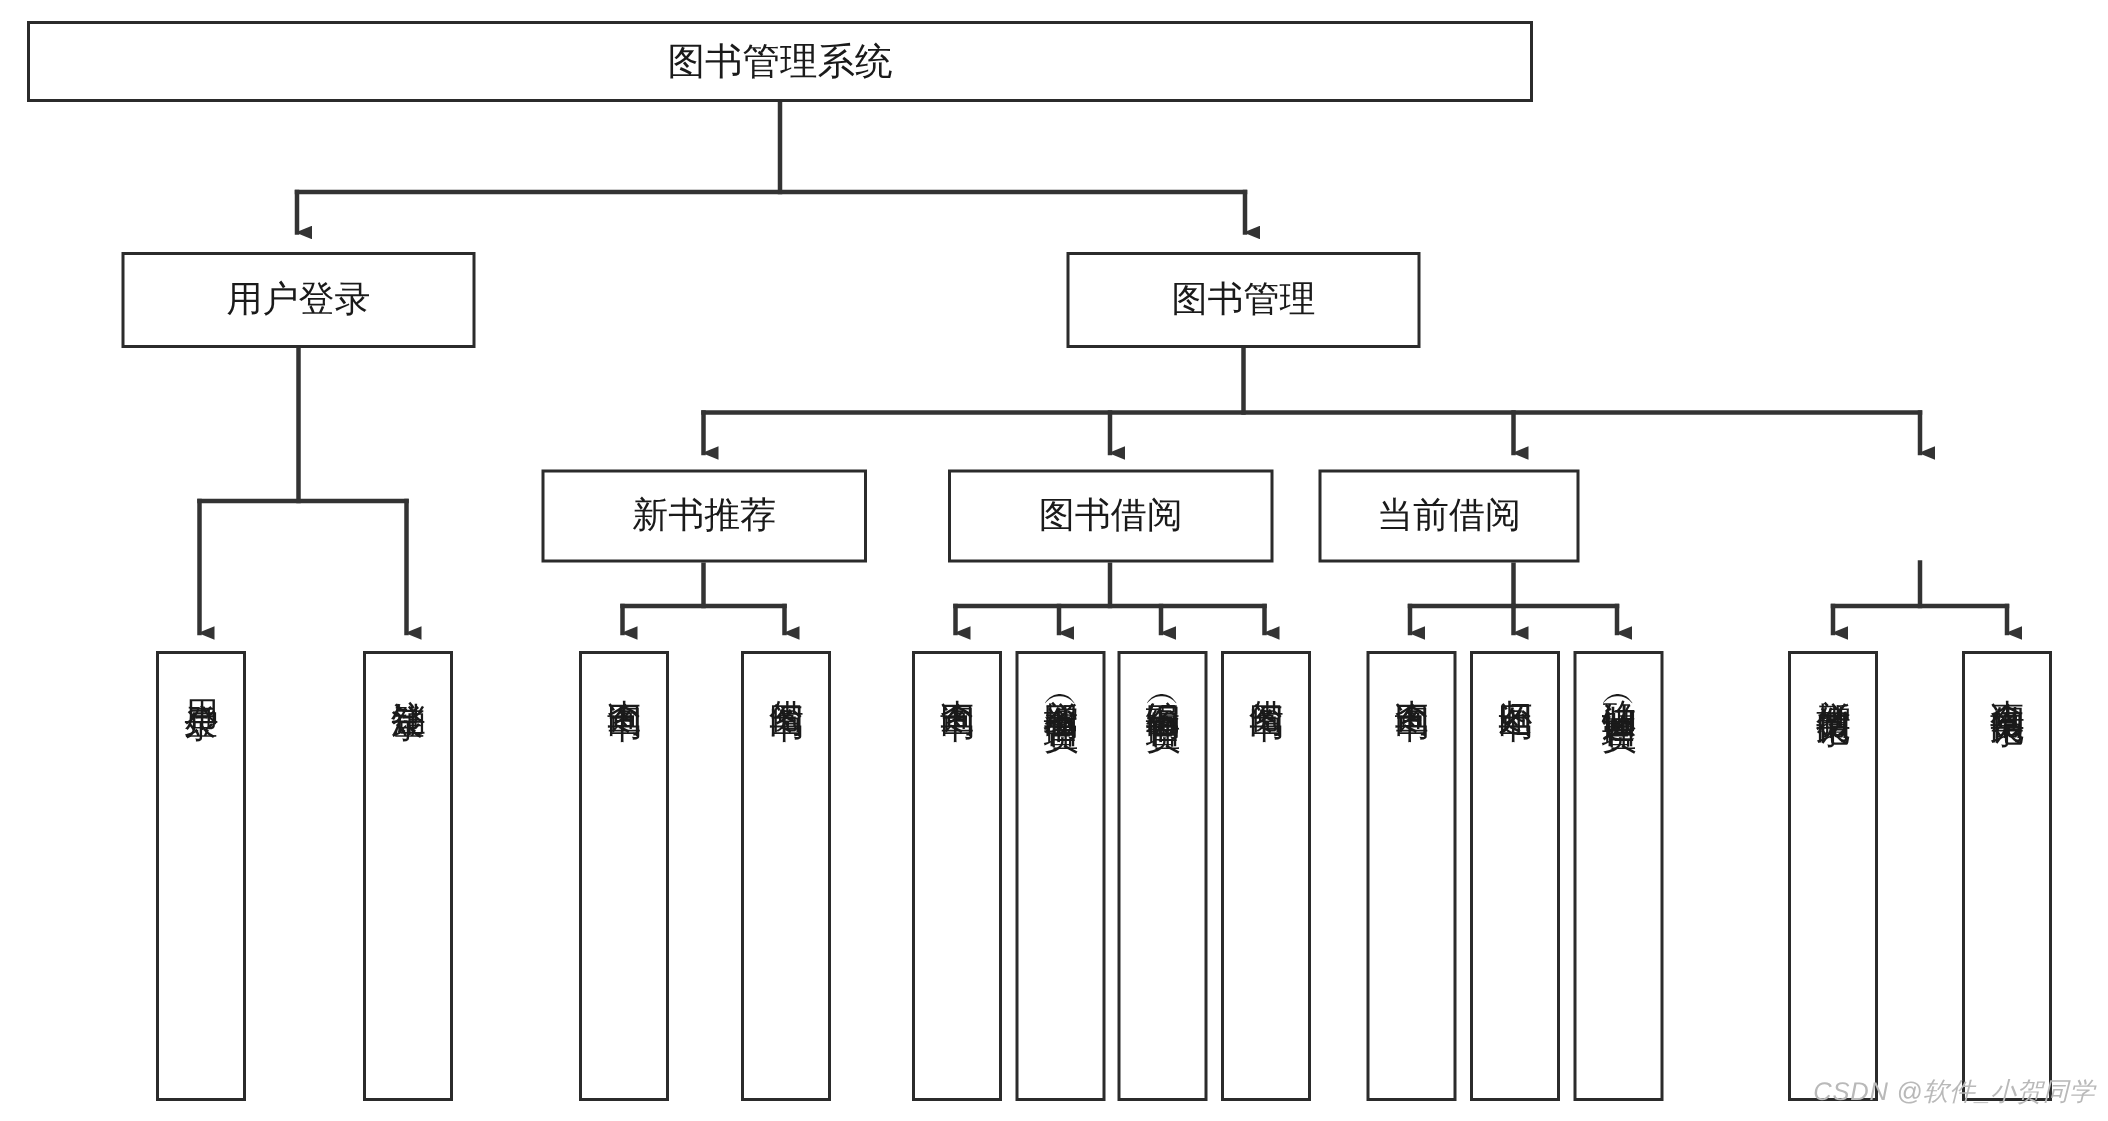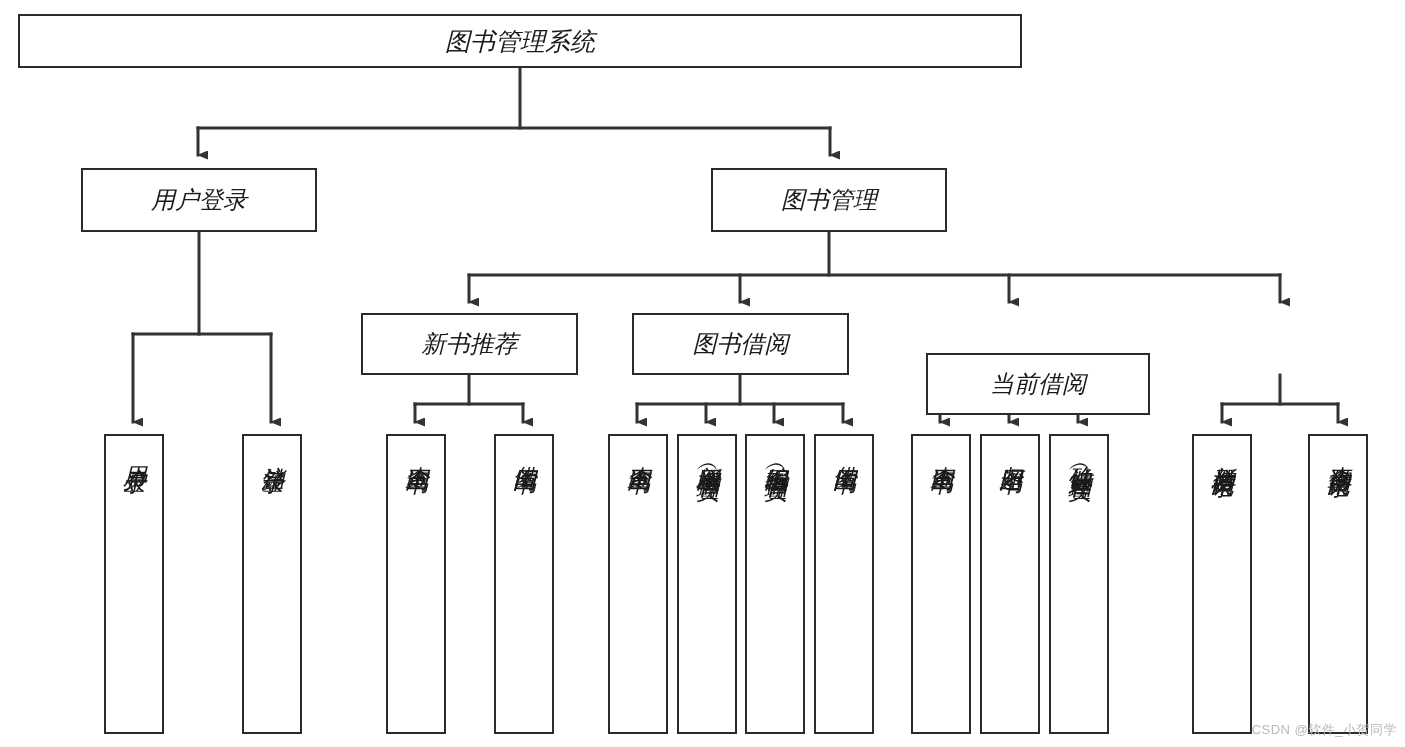--- a/index.html
+++ b/index.html
@@ -44,39 +44,39 @@
     font-size: 24px;
   }
   .node.leaf-node {
     font-size: 23px;
     align-items: flex-start;
     padding-top: 12px;
   }
   .node-label {
     line-height: 1.05;
     white-space: nowrap;
-    font-style: italic;
   }
   .node.leaf-node .node-label {
     writing-mode: vertical-rl;
     text-orientation: upright;
     letter-spacing: 2px;
     line-height: 1.12;
     white-space: normal;
     max-height: 100%;
   }
   #watermark {
     position: absolute;
     right: 8px;
     bottom: 8px;
-    font-size: 13px;
+    font-size: 17px;
     color: #b9b9b9;
     letter-spacing: 0.5px;
     z-index: 6;
     white-space: nowrap;
+    font-style: italic;
   }
 </style>
 </head>
 <body>
 
 <div id="diagram-root">
 
   <svg id="edges-layer" width="1405" height="747" viewBox="0 0 1405 747" xmlns="http://www.w3.org/2000/svg">
     <defs>
       <marker id="arrowhead" markerWidth="9" markerHeight="11" refX="4.5" refY="10" orient="auto" markerUnits="userSpaceOnUse">
@@ -137,21 +137,21 @@
   <div class="node branch-node" style="left:711px; top:168px; width:236px; height:64px;text-align:center;">
     <span class="node-label">图书管理</span>
   </div>
 
   <div class="node branch-node" style="left:361px; top:313px; width:217px; height:62px;">
     <span class="node-label">新书推荐</span>
   </div>
   <div class="node branch-node" style="left:632px; top:313px; width:217px; height:62px;">
     <span class="node-label">图书借阅</span>
   </div>
-  <div class="node branch-node" style="left:926px; top:313px; width:224px; height:62px;margin-top:40px;">
+  <div class="node branch-node" style="left:879px; top:313px; width:174px; height:62px;">
     <span class="node-label">当前借阅</span>
   </div>
 
   <div class="node leaf-node" style="left:104px; top:434px; width:60px; height:300px;">
     <span class="node-label">用户登录</span>
   </div>
   <div class="node leaf-node" style="left:242px; top:434px; width:60px; height:300px;">
     <span class="node-label">注销登录</span>
   </div>
 

